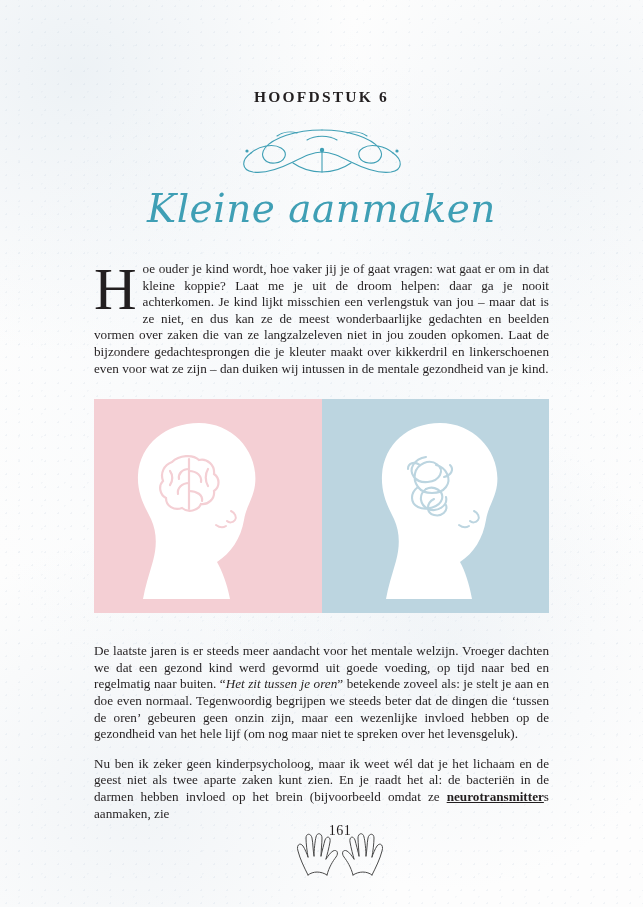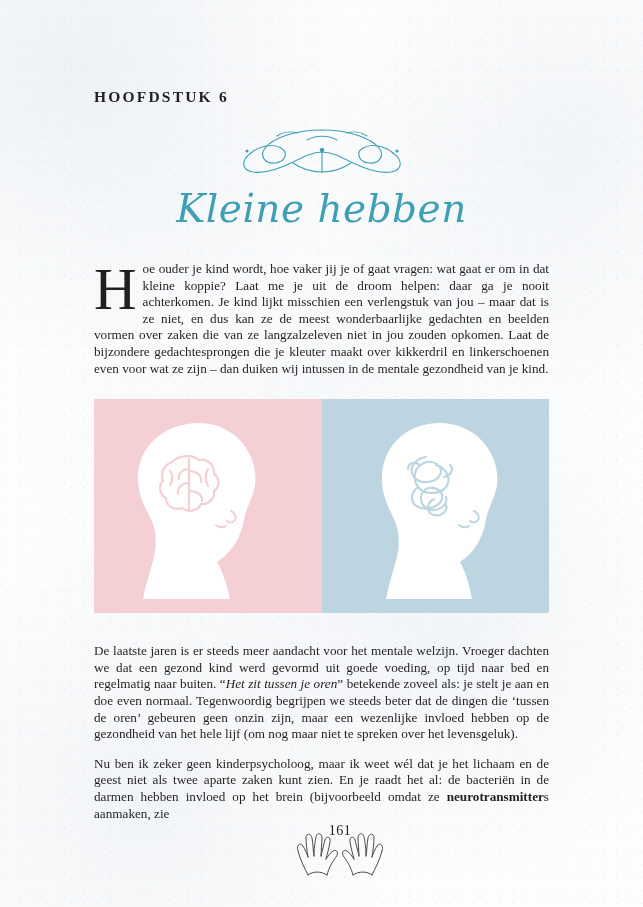--- a/index.html
+++ b/index.html
@@ -34,20 +34,21 @@
     pointer-events: none;
   }
   .content {
     position: relative;
     padding: 0 94px;
   }
 
   
   .chapter-label {
     margin-top: 88px;
+    text-align: center;
     font-family: "Liberation Serif", serif;
     font-size: 15.5px;
     letter-spacing: 2.2px;
     font-weight: 700;
     color: #231f20;
   }
   .ornament {
     margin: 14px auto 0;
     width: 230px;
     height: 62px;
@@ -84,21 +85,21 @@
   .dropcap {
     float: left;
     font-family: "Liberation Serif", serif;
     font-size: 59px;
     line-height: 45px;
     padding: 4px 4px 0 0;
     margin: 2px 2px 0 0;
     color: #231f20;
   }
   em { font-style: italic; }
-  strong { font-weight: 700; }
+  strong { font-weight: 700; text-decoration: underline; }
 
   
   .figure {
     margin: 22px 0 0 0;
     width: 455px;
     height: 214px;
     display: flex;
     overflow: hidden;
   }
   .figure .half {
@@ -161,21 +162,21 @@
         <path d="M100 20 C 108 15, 122 15, 130 20"></path>
         <path d="M115 32 L 115 52"></path>
         <path d="M70 16 C 76 12, 84 11, 90 13"></path>
         <path d="M160 16 C 154 12, 146 11, 140 13"></path>
       </g>
       <circle cx="115" cy="30" r="2.2" fill="#3f9fb5"></circle>
       <circle cx="40" cy="31" r="1.6" fill="#3f9fb5"></circle>
       <circle cx="190" cy="31" r="1.6" fill="#3f9fb5"></circle>
     </svg>
 
-    <div class="chapter-title">Kleine hebben</div>
+    <div class="chapter-title">Kleine aanmaken</div>
 
     <div class="body-block">
       <p class="dropcap-para"><span class="dropcap">H</span><span>oe ouder je kind wordt, hoe vaker jij je of gaat vragen: wat gaat er om in dat kleine koppie? Laat me je uit de droom helpen: daar ga je nooit achterkomen. Je kind lijkt misschien een verlengstuk van jou – maar dat is ze niet, en dus kan ze de meest wonderbaarlijke gedachten en beelden vormen over zaken die van ze langzalzeleven niet in jou zouden opkomen. Laat de bijzondere gedachtesprongen die je kleuter maakt over kikkerdril en linkerschoenen even voor wat ze zijn – dan duiken wij intussen in de mentale gezondheid van je kind.</span></p>
     </div>
 
     <div class="figure">
       <div class="half half-left">
         <svg viewBox="0 0 228 214" width="228" height="214" aria-hidden="true">
           <g fill="#ffffff">
             <path d="M128 196 C 128 176, 122 166, 118 158 C 132 150, 142 134, 144 116 C 146 98, 152 92, 156 84 C 160 76, 158 62, 150 50 C 140 35, 120 26, 100 27 C 78 28, 60 38, 52 54 C 44 70, 46 88, 52 104 C 58 120, 60 136, 58 150 C 56 162, 52 178, 50 196 Z" opacity="0"></path>

